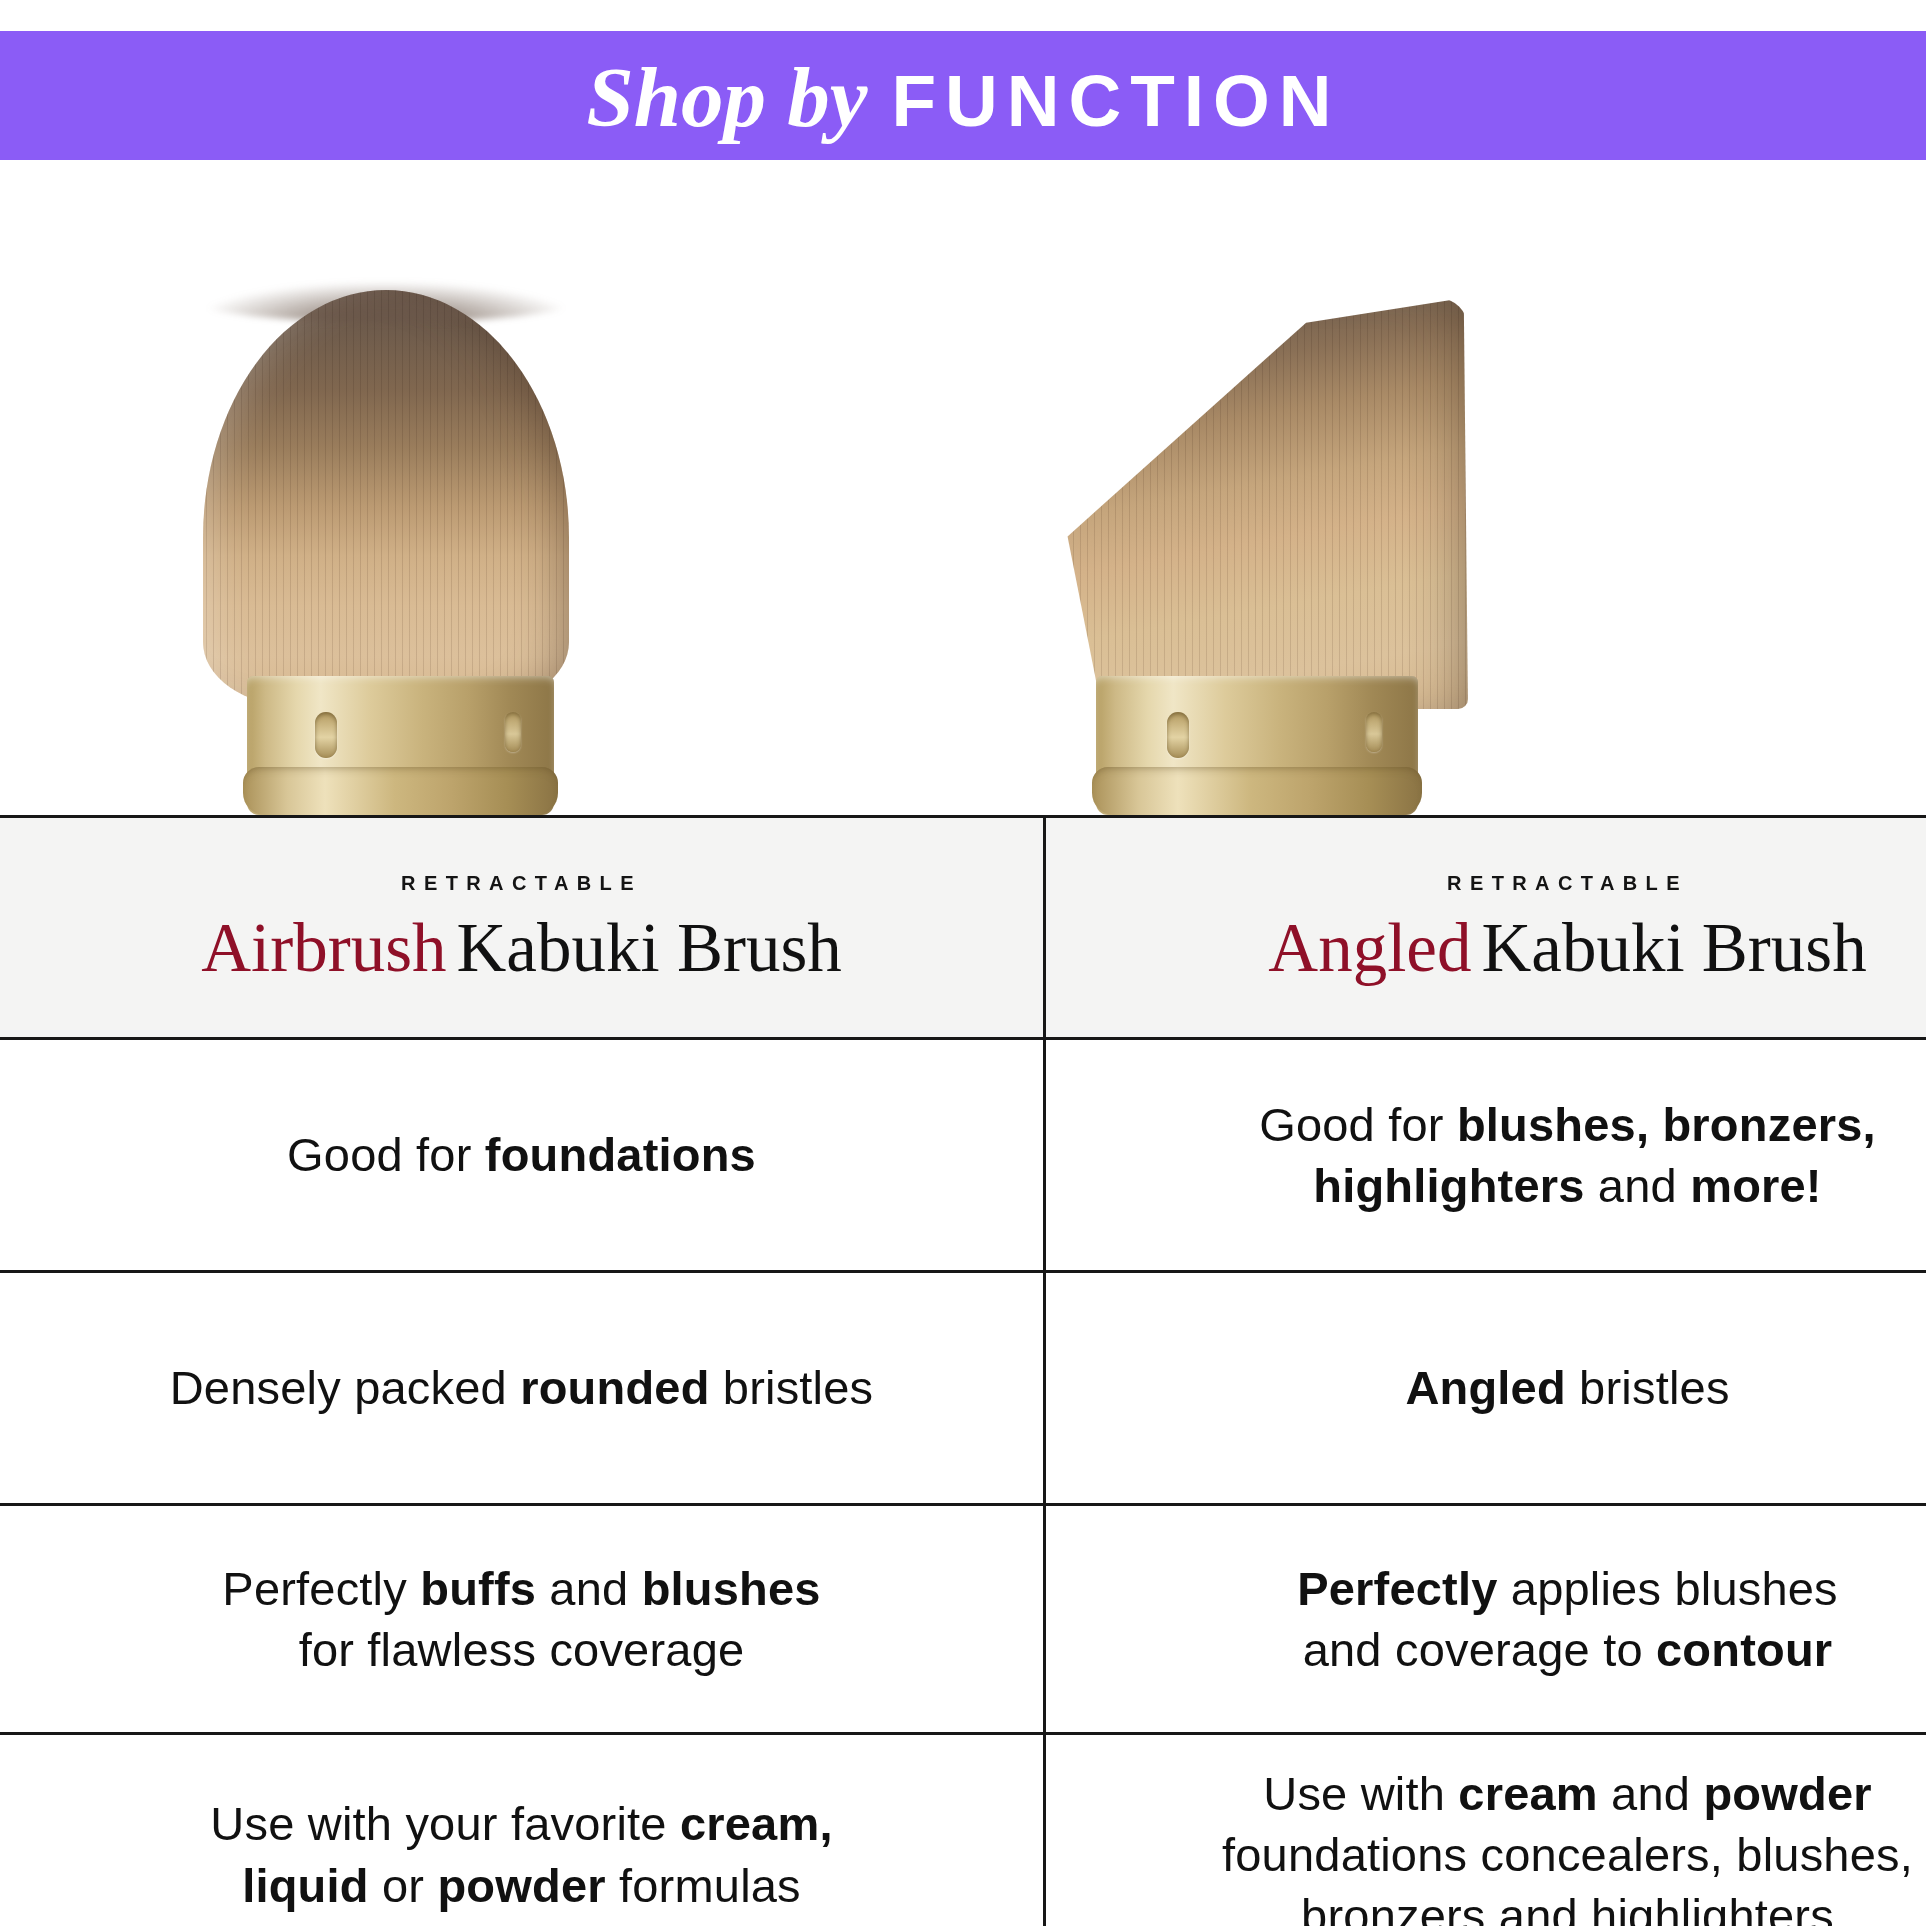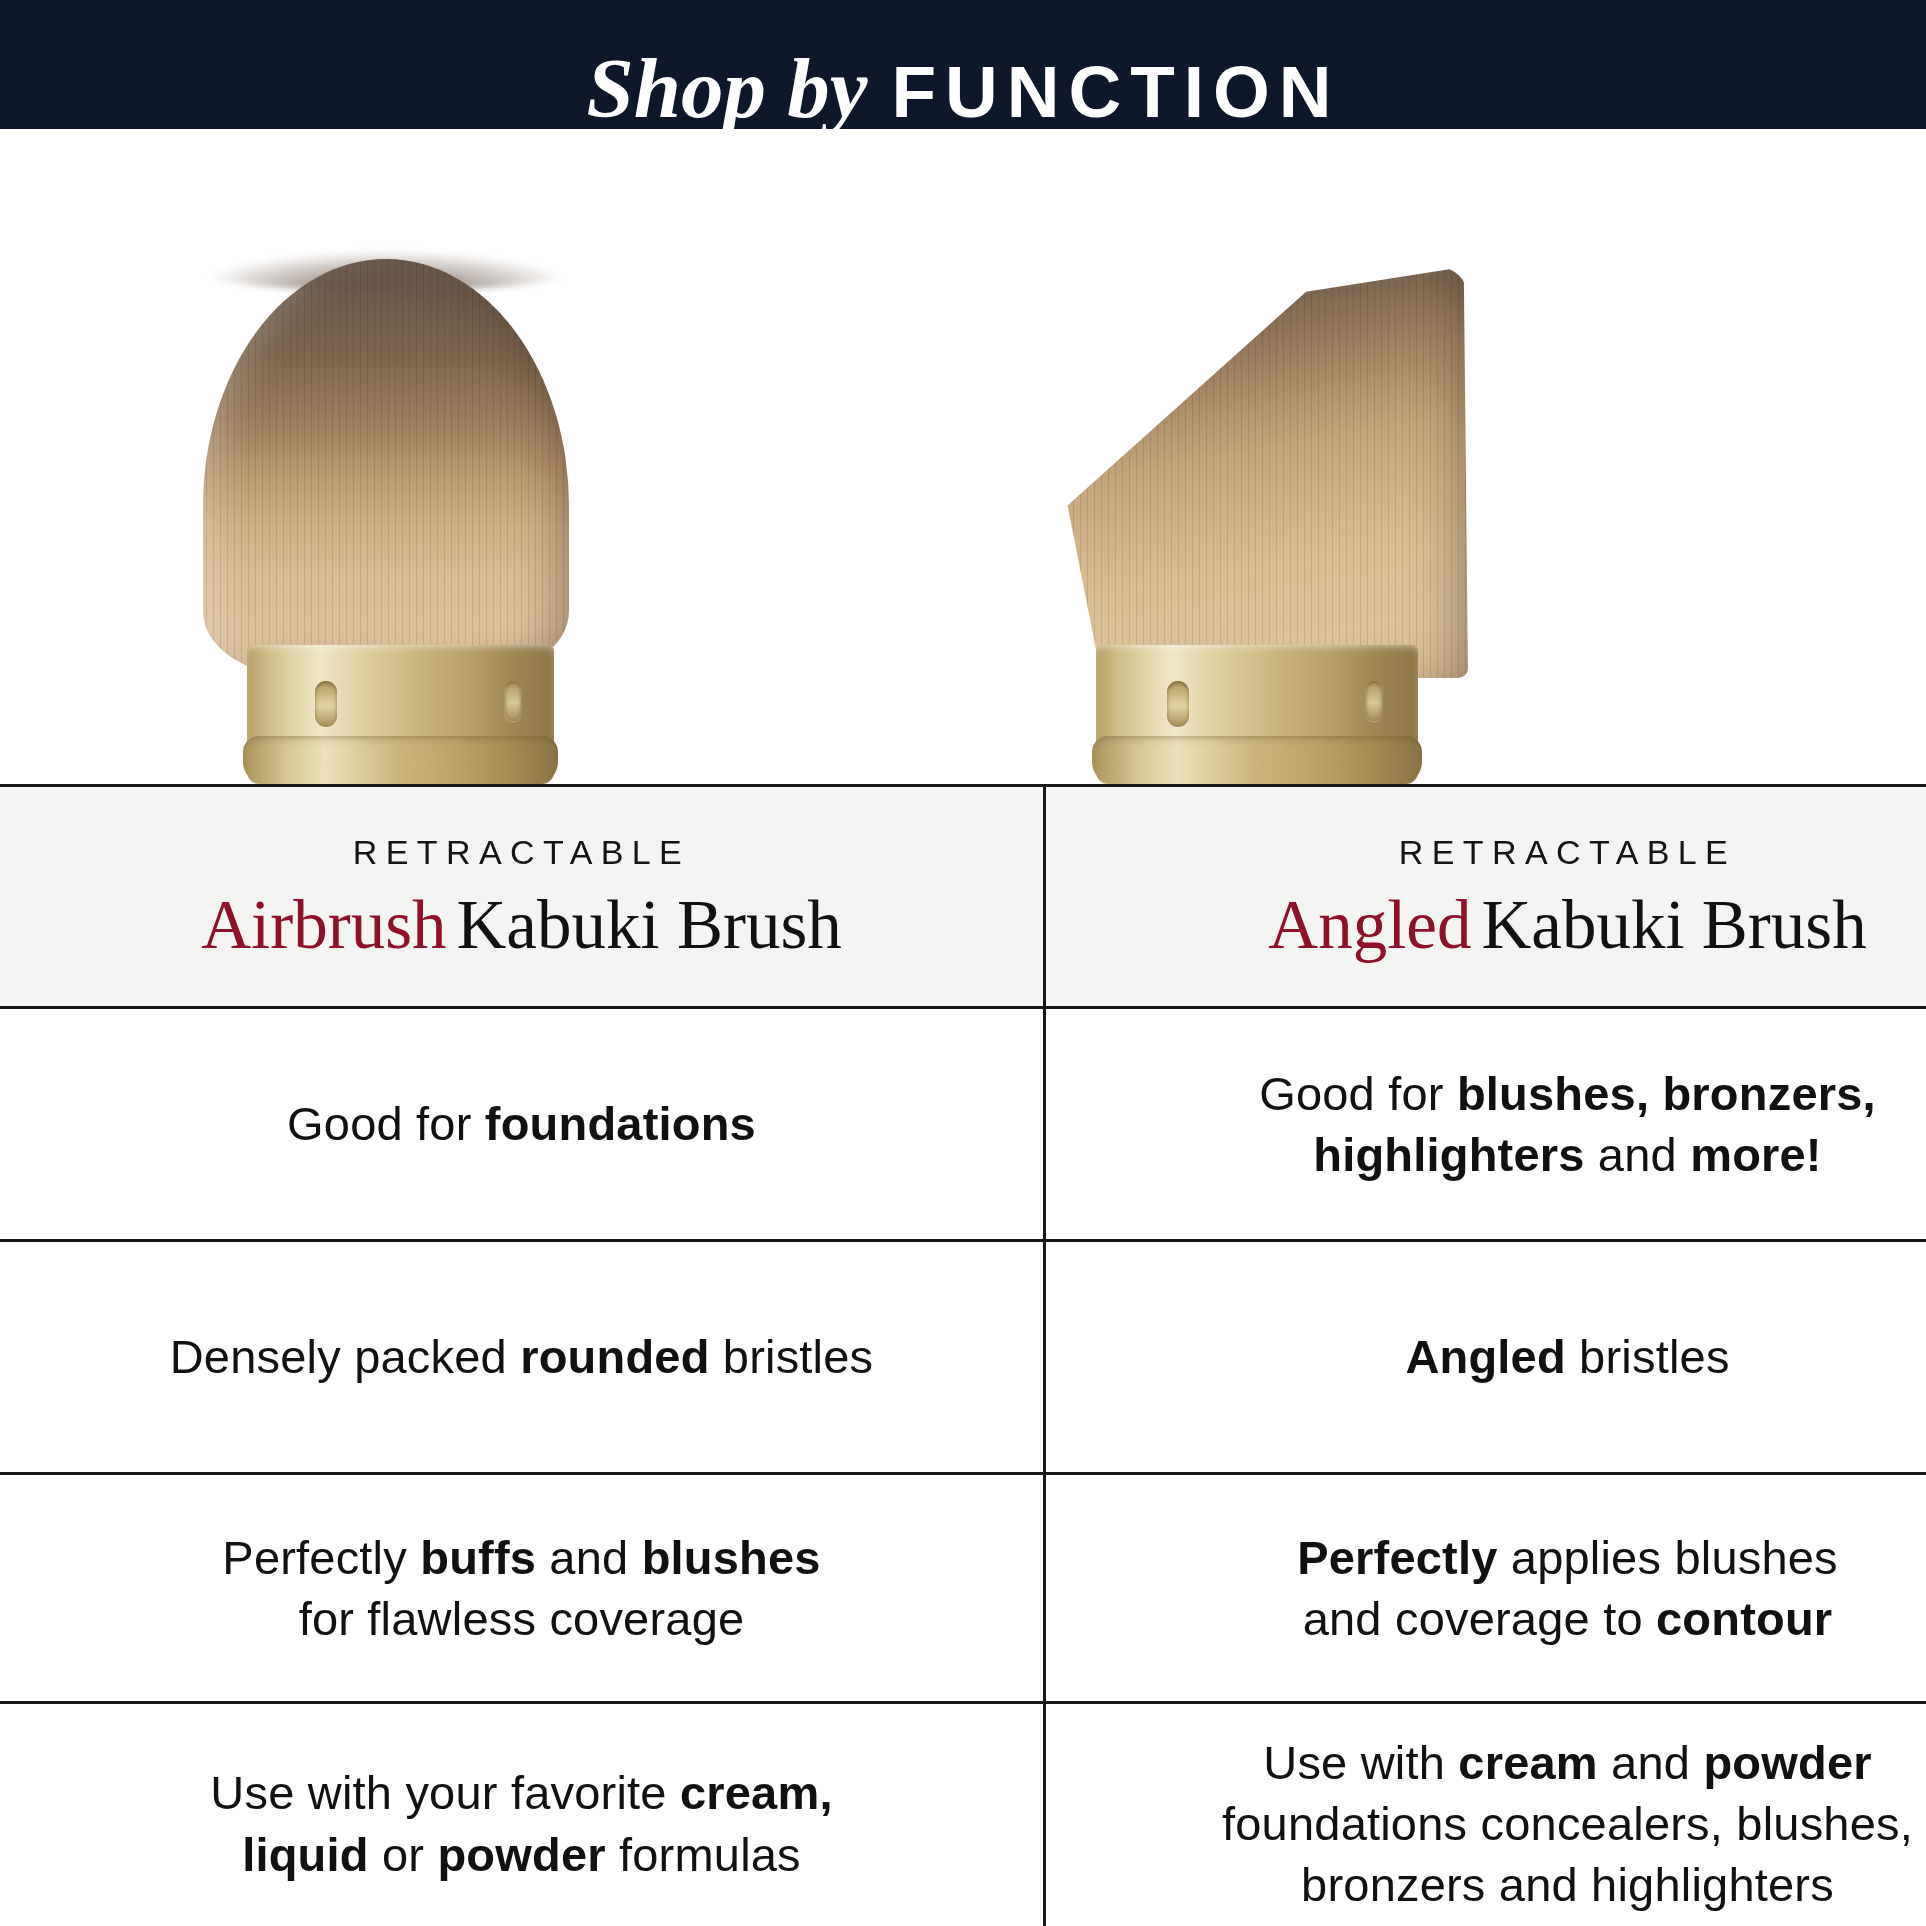--- a/index.html
+++ b/index.html
@@ -11,25 +11,26 @@
     width: 1927px;
     height: 1927px;
     overflow: hidden;
     font-family: "Liberation Sans", sans-serif;
     -webkit-font-smoothing: antialiased;
   }
 
   
   .banner {
     height: 129px;
-    background: #0f172a;
+    background: #8b5cf6;
     display: flex;
-    align-items: flex-end;
+    align-items: center;
     justify-content: center;
     overflow: hidden;
+    margin-top: 31px;
   }
   .banner-title {
     white-space: nowrap;
     line-height: 1;
     color: #ffffff;
     display: flex;
     align-items: baseline;
     transform: translateY(2px);
   }
   .banner-script {
@@ -211,22 +212,22 @@
     font-family: "Liberation Sans", sans-serif;
   }
   .cmp-table td:last-child { border-right: none; }
 
   .head-cell {
     background: #f4f4f3;
     height: 219px;
     padding: 0 40px !important;
   }
   .eyebrow {
-    font-size: 34px;
-    font-weight: 400;
+    font-size: 20px;
+    font-weight: 700;
     letter-spacing: 8.4px;
     color: #141414;
     text-transform: uppercase;
     margin-bottom: 18px;
   }
   .prod-name {
     font-family: "Liberation Serif", serif;
     font-size: 69px;
     line-height: 1.02;
     color: #111111;

